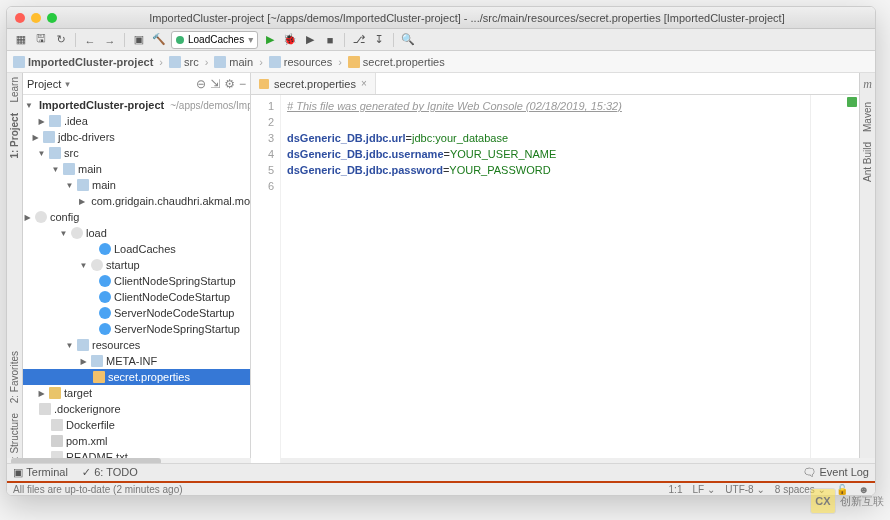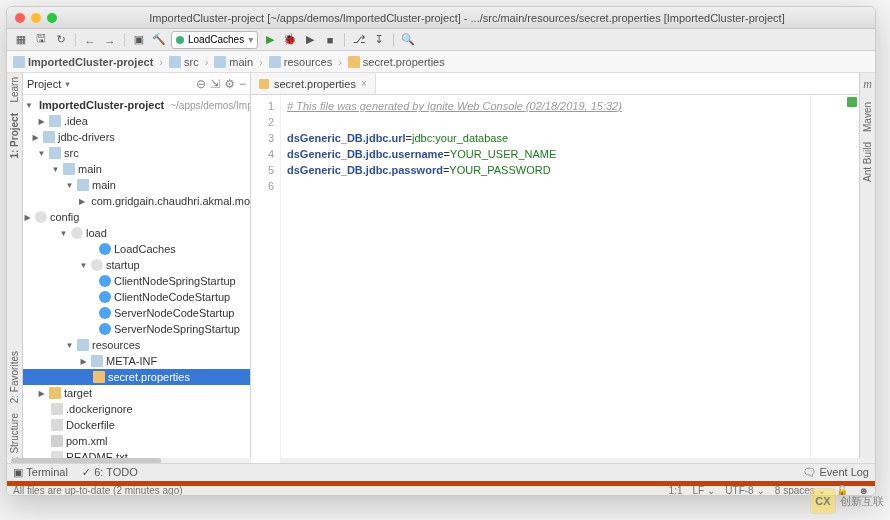--- a/index.html
+++ b/index.html
@@ -61,21 +61,21 @@
   .code{flex:1;padding:3px 0 0 6px;white-space:pre;position:relative;overflow:auto;}
   .code .cm{color:#9a9a9a;font-style:italic;text-decoration:underline;}
   .code .key{color:#2e4ea0;font-weight:bold;}
   .code .eq{color:#333;}
   .code .val{color:#1a7a1a;font-weight:normal;}
   .margin-strip{position:absolute;right:48px;top:0;bottom:0;width:1px;background:#eee;}
   .valid-mark{position:absolute;right:2px;top:2px;width:10px;height:10px;background:#4caf50;border-radius:1px;}
   
   .bottom1{position:absolute;left:0;right:0;bottom:14px;height:18px;background:#ececec;border-top:1px solid #d6d6d6;display:flex;align-items:center;padding:0 6px;font-size:11px;color:#555;gap:14px;}
   .bottom1 .right{margin-left:auto;display:flex;align-items:center;gap:6px;}
-  .bottom2{position:absolute;left:0;right:0;bottom:0;height:14px;background:#ececec;border-top:5px solid #c2410c;display:flex;align-items:center;padding:0 6px;font-size:10px;color:#777;}
+  .bottom2{position:absolute;left:0;right:0;bottom:0;height:14px;background:#ececec;border-top:2px solid #c2410c;display:flex;align-items:center;padding:0 6px;font-size:10px;color:#777;}
   .bottom2 .right{margin-left:auto;display:flex;gap:10px;}
   .scroll{position:absolute;bottom:0;left:0;right:0;height:7px;background:#efefef;}
   .scroll .thumb{height:7px;background:#c9c9c9;border-radius:3px;width:150px;margin-left:4px;}
   .watermark{position:absolute;right:6px;bottom:6px;opacity:.55;display:flex;align-items:center;gap:4px;font-size:11px;color:#333;}
   .watermark .logo{width:26px;height:26px;background:#fde047;border:1px solid #ccc;border-radius:3px;display:flex;align-items:center;justify-content:center;font-weight:bold;}
 </style>
 </head>
 <body>
 
 <div class="wrap">
@@ -245,21 +245,21 @@
           </div>
         <div class="node sel" style="padding-left:70px">
             <span class="nic prop"></span>
             <span>secret.properties</span>
           </div>
         <div class="node" style="padding-left:14px">
             <span class="tri right"></span>
             <span class="nic ofolder"></span>
             <span>target</span>
           </div>
-        <div class="node" style="padding-left:28px">
+        <div class="node" style="padding-left:16px">
             <span class="nic file"></span>
             <span>.dockerignore</span>
           </div>
         <div class="node" style="padding-left:28px">
             <span class="nic file"></span>
             <span>Dockerfile</span>
           </div>
         <div class="node" style="padding-left:28px">
             <span class="nic xml"></span>
             <span>pom.xml</span>

